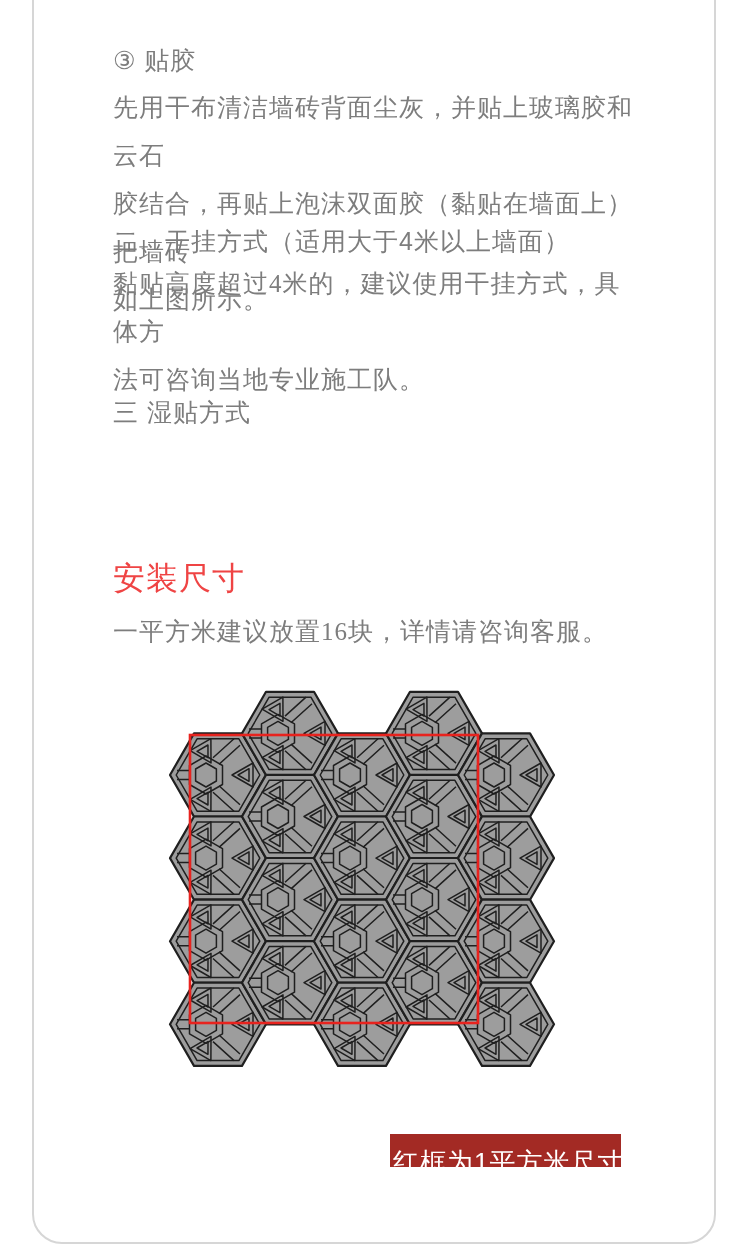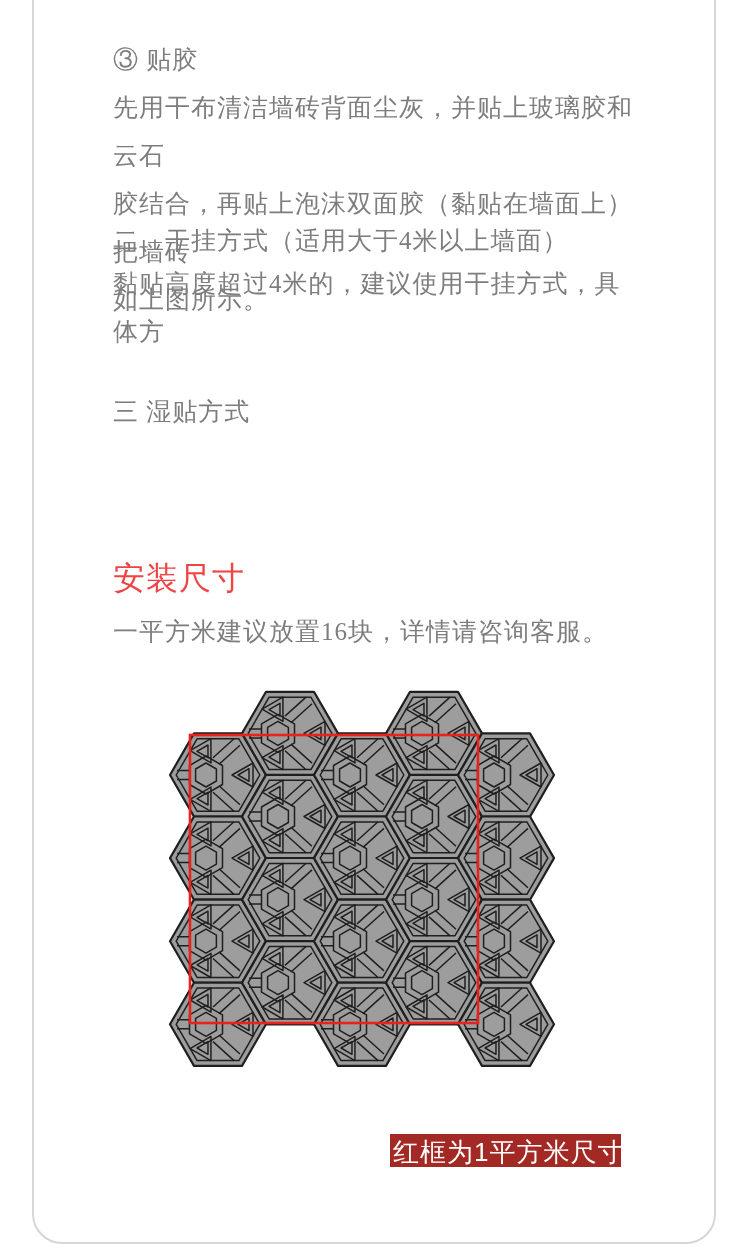--- a/index.html
+++ b/index.html
@@ -10,49 +10,50 @@
   .page{position:absolute;left:0;top:0;width:750px;height:1248px;}
   .card{
     position:absolute;left:32px;top:-40px;width:684px;height:1284px;
     background:#ffffff;border:2px solid #d6d6d6;box-sizing:border-box;
     border-radius:0 0 30px 30px;
   }
   .txt{
     position:absolute;left:113px;width:530px;color:#7d7d7d;
     letter-spacing:1px;
   }
-  .heading{font-size:25px;line-height:48px;font-family:Liberation Serif, serif;}
+  .heading{font-size:25px;line-height:48px;}
   .para{font-size:25px;line-height:48px;font-family:Liberation Serif, serif;}
   .big-heading{font-size:32px;line-height:52px;color:#ef4444;}
   .mosaic{position:absolute;left:130px;top:660px;width:470px;height:425px;
     --tile-fill:#9d9d9d;--tile-line:#1f1f1f;}
   .hexFill{fill:var(--tile-fill);stroke:var(--tile-line);stroke-width:2.2;stroke-linejoin:round;}
   .hexLine{fill:none;stroke:var(--tile-line);stroke-width:1.5;stroke-linejoin:round;stroke-linecap:butt;}
   .caption{
     position:absolute;left:390px;top:1134px;width:231px;height:33px;
-    box-sizing:border-box;padding:2px 3px;
+    box-sizing:border-box;padding:12px 3px;
     font-size:26px;line-height:33px;letter-spacing:1px;white-space:nowrap;overflow:hidden;
   }
 </style>
 </head>
 <body>
 
 <div class="page">
   <div class="card"></div>
 
   <div class="txt heading" style="top:36px">③ 贴胶</div>
   <div class="txt para" style="top:84px">
     <div>先用干布清洁墙砖背面尘灰，并贴上玻璃胶和云石</div>
     <div>胶结合，再贴上泡沫双面胶（黏贴在墙面上）把墙砖</div>
     <div>如上图所示。</div>
   </div>
 
   <div class="txt heading" style="top:217px">二、干挂方式（适用大于4米以上墙面）</div>
   <div class="txt para" style="top:260px">
     <div>黏贴高度超过4米的，建议使用干挂方式，具体方</div>
+    <div>法可咨询当地专业施工队。</div>
   </div>
 
   <div class="txt heading" style="top:388px">三 湿贴方式</div>
 
   <div class="txt big-heading" style="top:552px">安装尺寸</div>
   <div class="txt para" style="top:608px">
     <div>一平方米建议放置16块，详情请咨询客服。</div>
   </div>
 
   <svg class="mosaic" viewBox="130 660 470 425" xmlns="http://www.w3.org/2000/svg" style="--tile-fill: #9d9d9d; --tile-line: #1f1f1f;">

